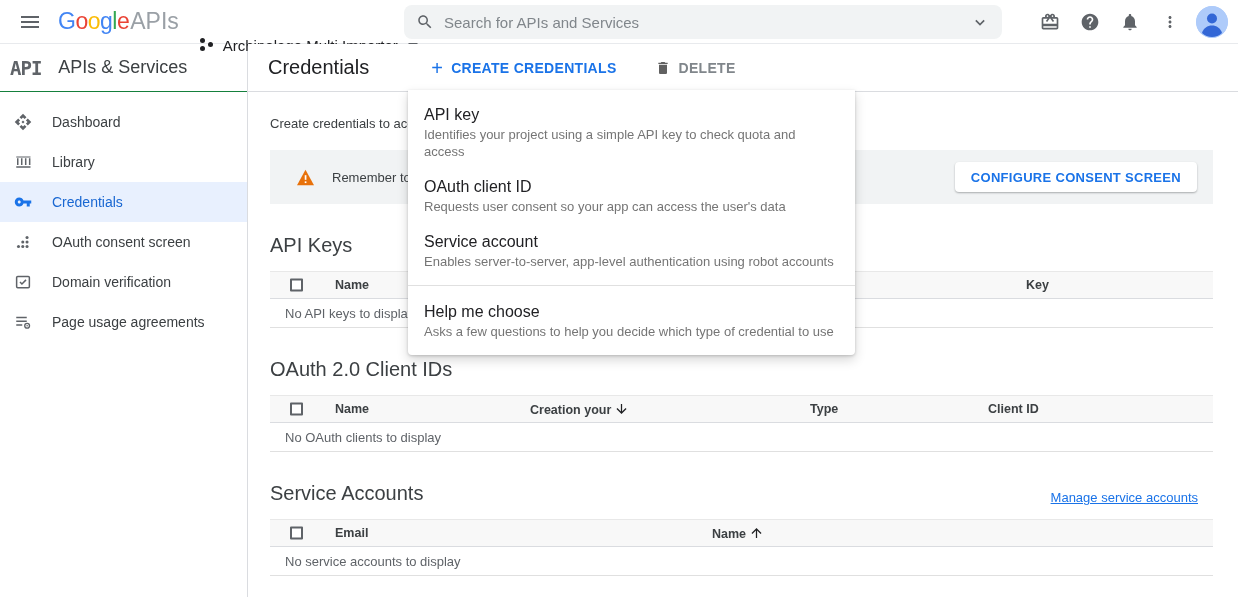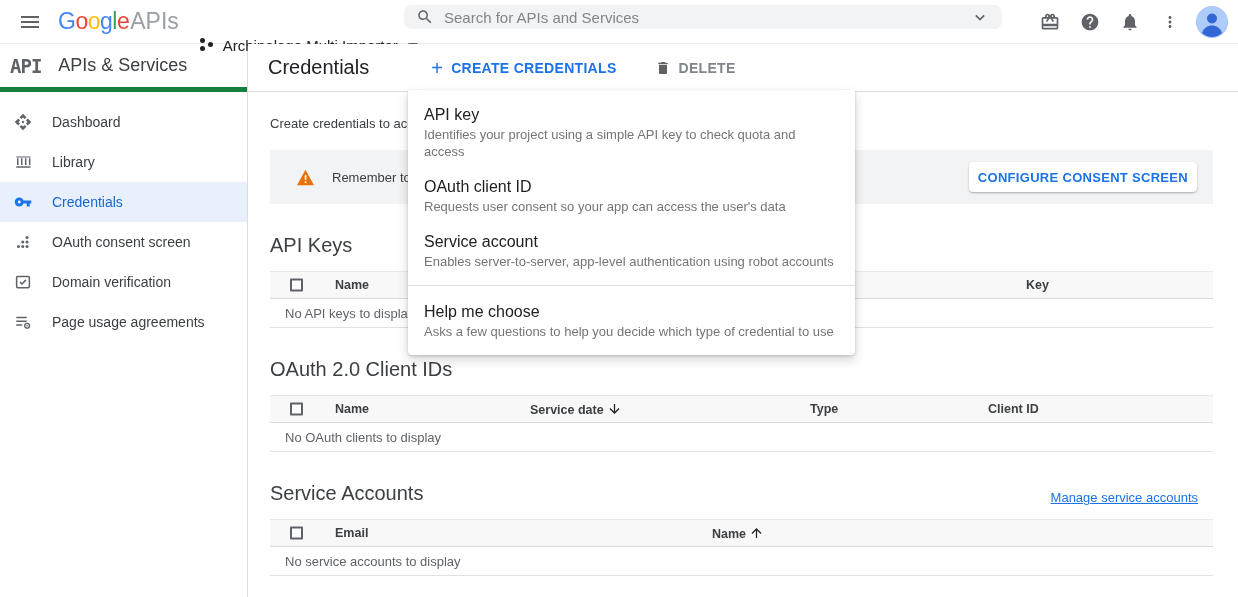--- a/index.html
+++ b/index.html
@@ -15,33 +15,33 @@
   .menu-bars { display:flex; flex-direction:column; gap:3px; }
   .menu-bars i { display:block; width:18px; height:2px; background:#5f6368; }
   .logo { display:flex; align-items:baseline; margin-left:8px; cursor:pointer; }
   .gl { font-size:23px; font-weight:500; letter-spacing:-0.5px; }
   .l0,.l3 { color:#4285F4; } .l1,.l5 { color:#EA4335; } .l2 { color:#FBBC05; } .l4 { color:#34A853; }
   .apis-suffix { font-size:23px; color:#9aa0a6; margin-left:1px; font-weight:400; }
   .project { display:flex; align-items:center; margin-left:18px; cursor:pointer; gap:8px;margin-top:47px; }
   .project-name { font-size:15px; color:#202124; }
   .caret-down { width:0; height:0; border-left:5px solid transparent; border-right:5px solid transparent;
                 border-top:5px solid #5f6368; margin-left:2px; }
-  .search { position:absolute; left:404px; top:5px; width:598px; height:24px; background:#f1f3f4;
+  .search { position:absolute; left:404px; top:5px; width:598px; height:34px; background:#f1f3f4;
             border-radius:8px; display:flex; align-items:center; padding:0 12px; }
   .search input { flex:1; border:none; background:transparent; outline:none; font-size:15px;
                   color:#202124; margin-left:10px; font-family:inherit; }
   .search input::placeholder { color:#80868b; }
   .top-actions { margin-left:auto; display:flex; align-items:center; padding-right:10px; gap:0px; }
   .avatar { width:32px; height:32px; border-radius:50%; background:#aecbfa; overflow:hidden;
             margin-left:6px; cursor:pointer; flex:0 0 auto; }
 
   
   .shell { display:flex; height:553px; }
   .sidebar { width:248px; flex:0 0 248px; border-right:1px solid #dadce0; background:#fff; }
-  .sidebar-header { height:48px; border-bottom:5px solid #15803d; display:flex; align-items:center;
+  .sidebar-header { height:48px; border-bottom:1px solid #15803d; display:flex; align-items:center;
                     padding-left:10px; }
   .api-logo { font-family:"DejaVu Sans Mono","Liberation Mono",monospace; font-weight:bold;
               font-size:19px; color:#5f6368; letter-spacing:-1px; }
   .sidebar-title { font-size:18px; color:#3c4043; margin-left:17px; }
   .sidenav { padding-top:10px; }
   .side-item { height:40px; display:flex; align-items:center; padding-left:14px; cursor:pointer;
                color:#3c4043; font-size:14px; }
   .side-item .side-icon { width:18px; height:18px; flex:0 0 18px; display:flex; align-items:center; justify-content:center; }
   .side-item .side-label { margin-left:20px; }
   .side-item.selected { background:#e8f0fe; color:#1967d2; }
@@ -54,21 +54,21 @@
   .txtbtn { display:flex; align-items:center; gap:8px; border:none; background:transparent;
             cursor:pointer; font-family:inherit; font-size:14px; font-weight:bold; letter-spacing:.3px; }
   .create-btn { margin-left:62px; color:#1a73e8; }
   .plus-glyph { font-size:20px; font-weight:400; line-height:18px; }
   .delete-btn { margin-left:38px; color:#80868b; }
   .intro { margin:24px 25px 0 22px; font-size:13px; color:#3c4043; white-space:nowrap; overflow:hidden; }
   .banner { margin:19px 25px 0 22px; height:54px; background:#f1f3f4; display:flex; align-items:center; }
   .banner-warning { margin-left:26px; flex:0 0 auto; }
   .banner-text { margin-left:17px; font-size:13px; color:#3c4043; white-space:nowrap; overflow:hidden; }
   .raised-btn { margin-left:auto; margin-right:16px; background:#fff; color:#1a73e8; border:none;
-                border-radius:4px; height:30px; padding:0 9px; font-family:inherit; font-size:13px;
+                border-radius:4px; height:30px; padding:0 16px; font-family:inherit; font-size:13px;
                 font-weight:bold; letter-spacing:.3px; cursor:pointer;
                 box-shadow:0 1px 2px rgba(60,64,67,.4); flex:0 0 auto; }
 
   .section-title { margin:30px 25px 0 22px; font-size:20px; font-weight:400; color:#3c4043; }
   .title-row { display:flex; align-items:flex-end; justify-content:space-between;gap:40px; }
   .manage-link { font-size:13px; color:#1a73e8; text-decoration:underline; margin-right:15px; cursor:pointer; }
   .thead { position:relative; height:28px; margin:14px 25px 0 22px; background:#f8f8f8;
            border-top:1px solid #e8e8e8; border-bottom:1px solid #dadce0; }
   .thead .col { position:absolute; top:50%; transform:translateY(-50%); font-size:12.5px;
                 font-weight:bold; color:#3c4043; display:flex; align-items:center; gap:3px; }
@@ -273,21 +273,21 @@
         <span class="col" style="left:65px">Name</span>
         <span class="col" style="left:756px">Key</span>
       </div>
       <div class="empty-row">No API keys to display</div>
 
       <h2 class="section-title">OAuth 2.0 Client IDs</h2>
       <div class="thead">
         <span class="cb"></span>
         <span class="col" style="left:65px">Name</span>
         <span class="col" style="left:260px">
-          <span>Service date</span>
+          <span>Creation your</span>
           <svg width="15" height="15" viewBox="0 0 24 24">
               <path fill="#202124" d="M20 12l-1.41-1.41L13 16.17V4h-2v12.17l-5.58-5.59L4 12l8 8 8-8z"></path>
             </svg>
         </span>
         <span class="col" style="left:540px">Type</span>
         <span class="col" style="left:718px">Client ID</span>
       </div>
       <div class="empty-row">No OAuth clients to display</div>
 
       <div class="section-title title-row">

